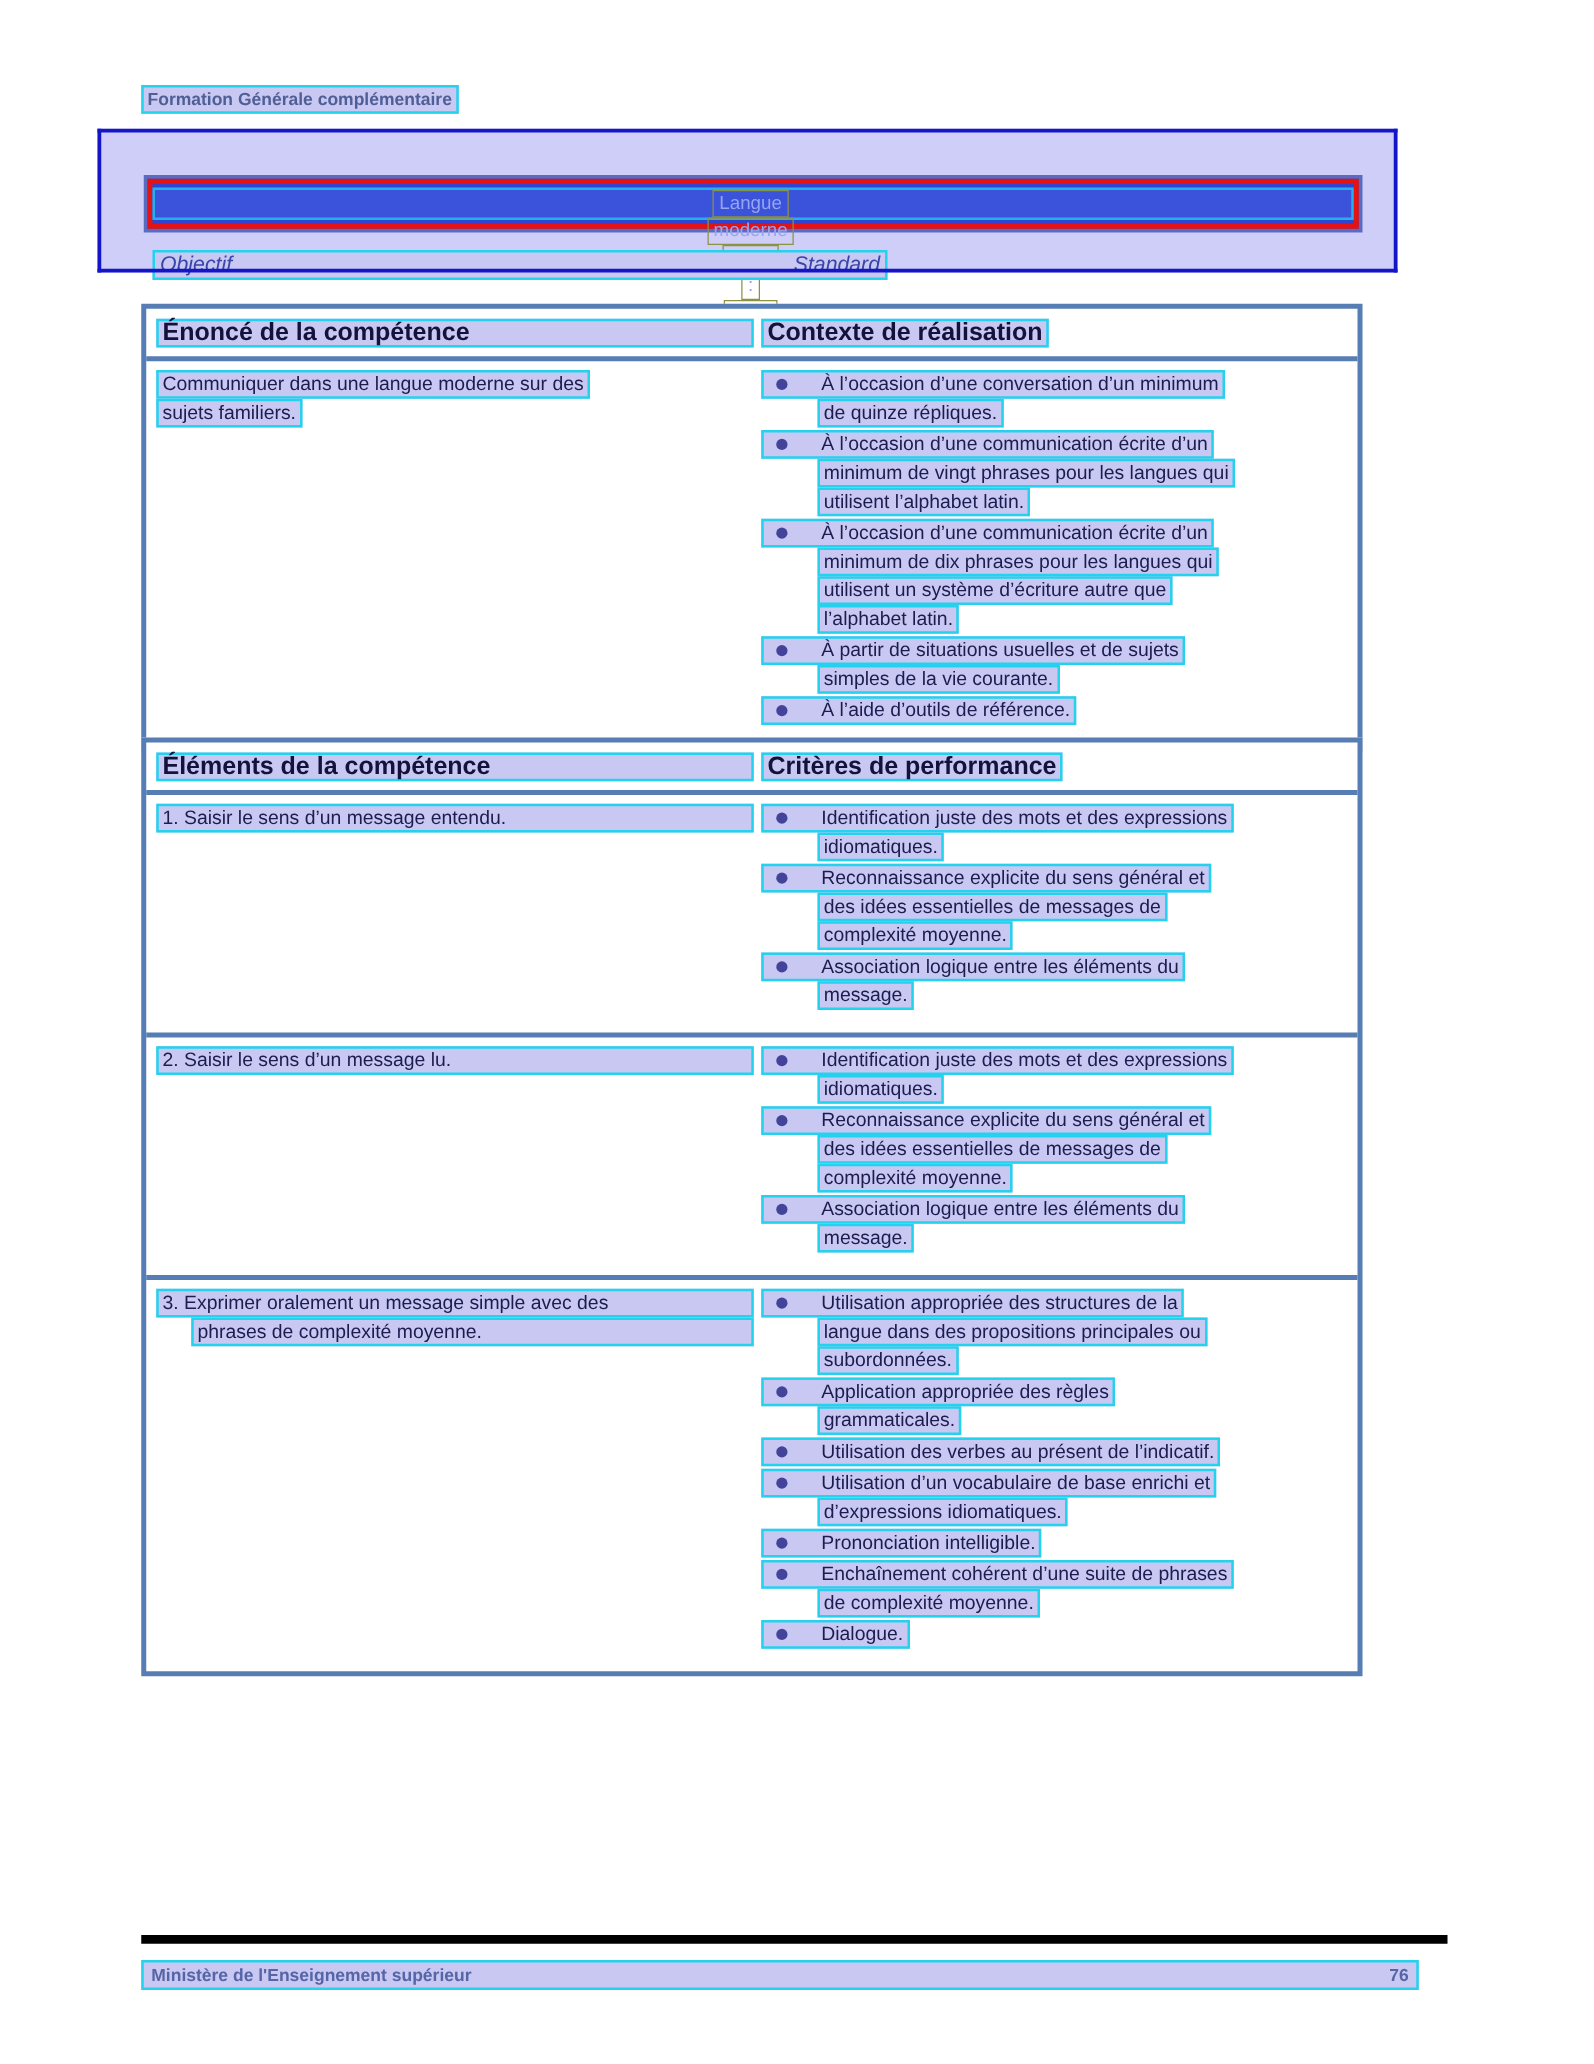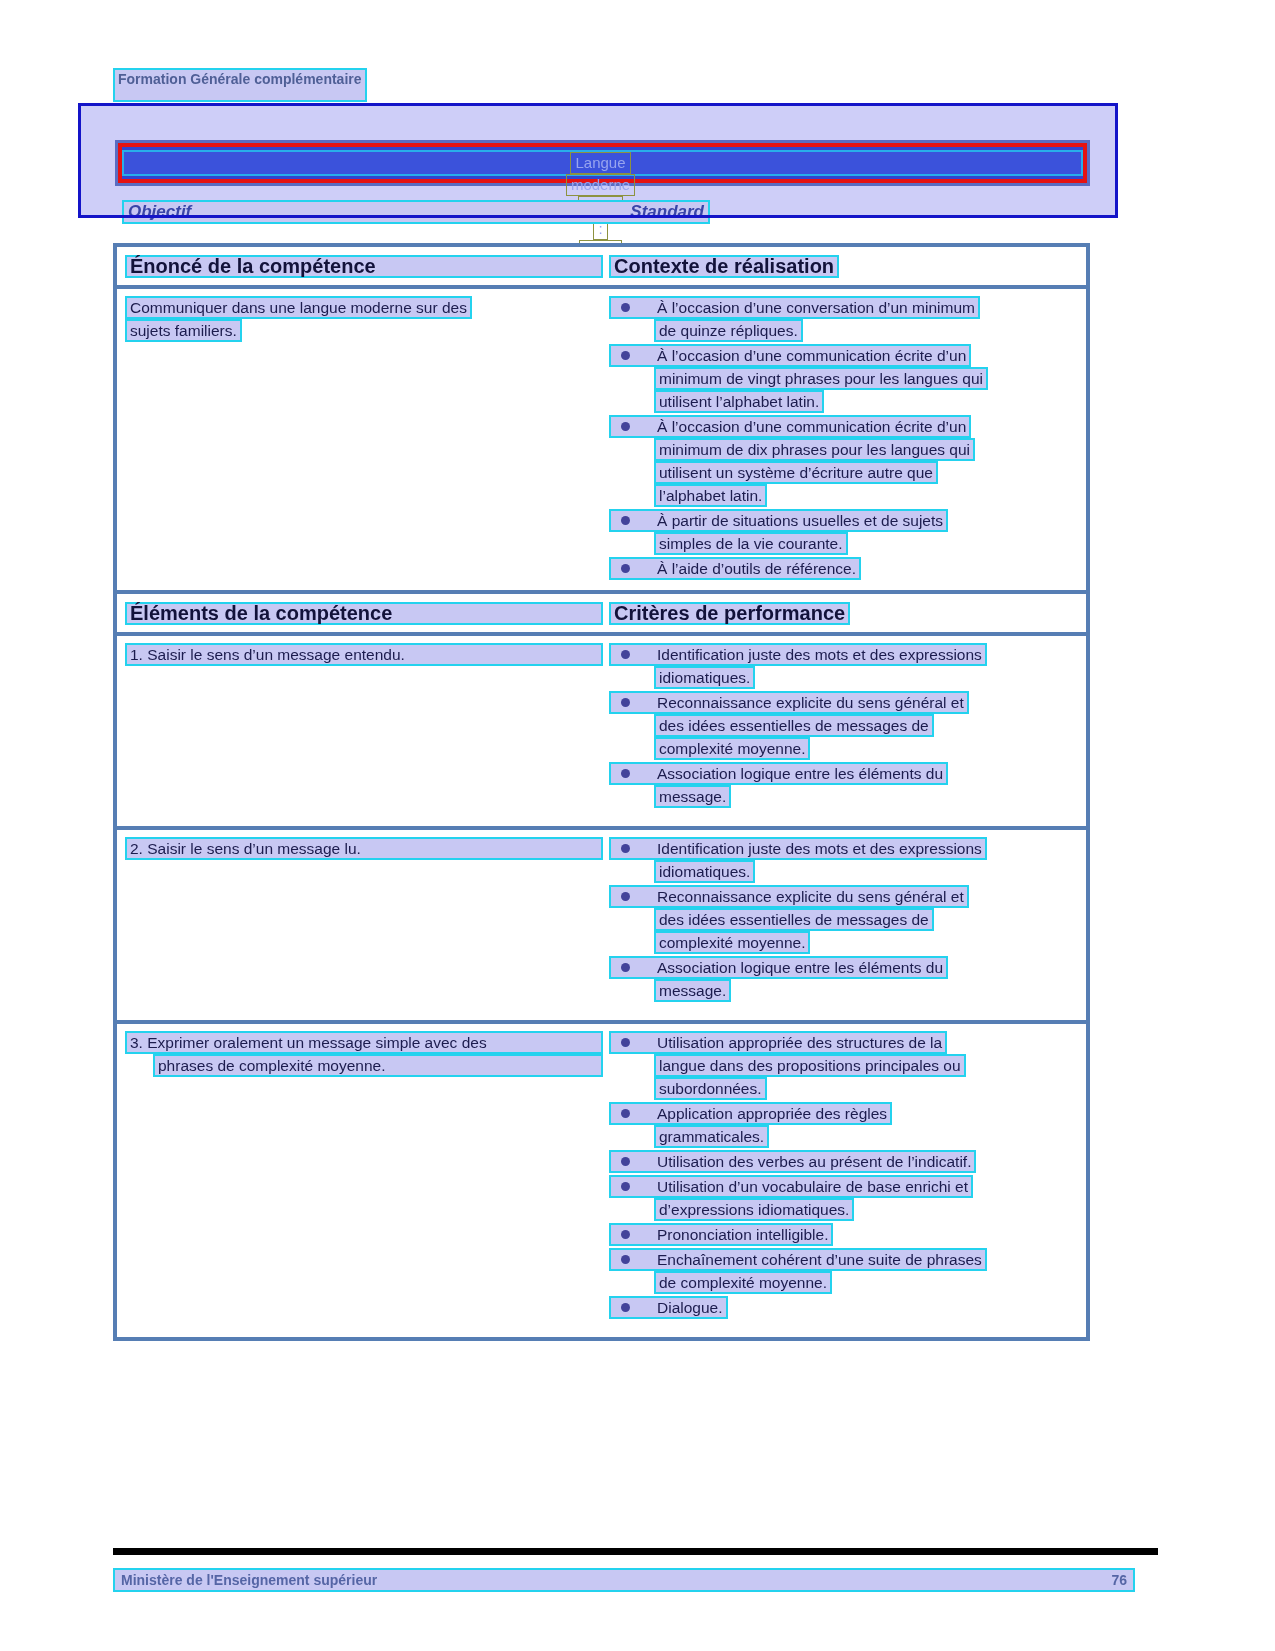--- a/index.html
+++ b/index.html
@@ -9,41 +9,41 @@
   
   .hl{display:inline-block;box-sizing:border-box;height:23px;line-height:19px;
       background:#c8c8f3;border:2px solid #24d2ee;padding:0 3px;white-space:nowrap;
       font-size:15.5px;color:#1c1c4e;vertical-align:top;}
   .line{height:23px;}
   .fill{display:block;margin-right:6px;}
   .indent{margin-left:28px;}
 
   
   .top-label{position:absolute;left:113px;top:68px;}
-  .top-label .hl{font-size:14px;font-weight:bold;color:#4f5f96;height:34px;}
+  .top-label .hl{font-size:14px;font-weight:bold;color:#4f5f96;height:23px;}
 
   
   .banner{position:absolute;left:78px;top:103px;width:1034px;height:112px;
           background:#cecef8;border:3px solid #1414c8;border-bottom:none;overflow:visible;}
   .banner-bar{position:absolute;left:34px;top:34px;width:975px;height:46px;
               background:#5a6cc2;padding:3px;box-sizing:border-box;}
   .banner-bar-red{border:4px solid #e51212;height:100%;box-sizing:border-box;
                   background:#3144d0;display:flex;align-items:center;}
   .bar-strip{box-sizing:border-box;height:26px;width:100%;margin:0;
              border:2px solid #28aeea;background:#3b52db;display:flex;align-items:center;
              padding:0 6px;flex-direction:column;}
   .word-box{display:inline-block;border:1px solid #8d9240;color:#97a4ef;font-size:15px;
             line-height:20px;padding:0 4px;margin-right:4px;}
   .bar-spacer{flex:1;}
   .banner-bottom-line{position:absolute;left:-3px;right:-3px;top:109px;height:3px;
                       background:#1414c8;z-index:3;}
   .objectif-strip{position:absolute;left:41px;top:94px;width:588px;height:24px;z-index:2;
                   background:#c8c8f3;border:2px solid #24d2ee;box-sizing:border-box;
                   display:flex;justify-content:space-between;align-items:center;padding:0 4px;}
-  .objectif-strip span{font-size:17px;font-weight:bold;font-style:italic;color:#3945a8;
+  .objectif-strip span{font-size:17px;font-weight:normal;font-style:italic;color:#3945a8;
                        line-height:18px;}
 
   
   .dtable{position:absolute;left:113px;width:977px;box-sizing:border-box;
           border:4px solid #567eb4;background:#ffffff;}
   .t1{top:243px;min-height:333px;}
   .t2{top:590px;min-height:678px;}
   .thead{display:flex;border-bottom:4px solid #567eb4;padding:8px 0 7px 0;}
   .thead .hl{font-size:20px;font-weight:bold;color:#12123a;}
   .th-left{width:492px;padding-left:8px;box-sizing:border-box;flex:none;}

